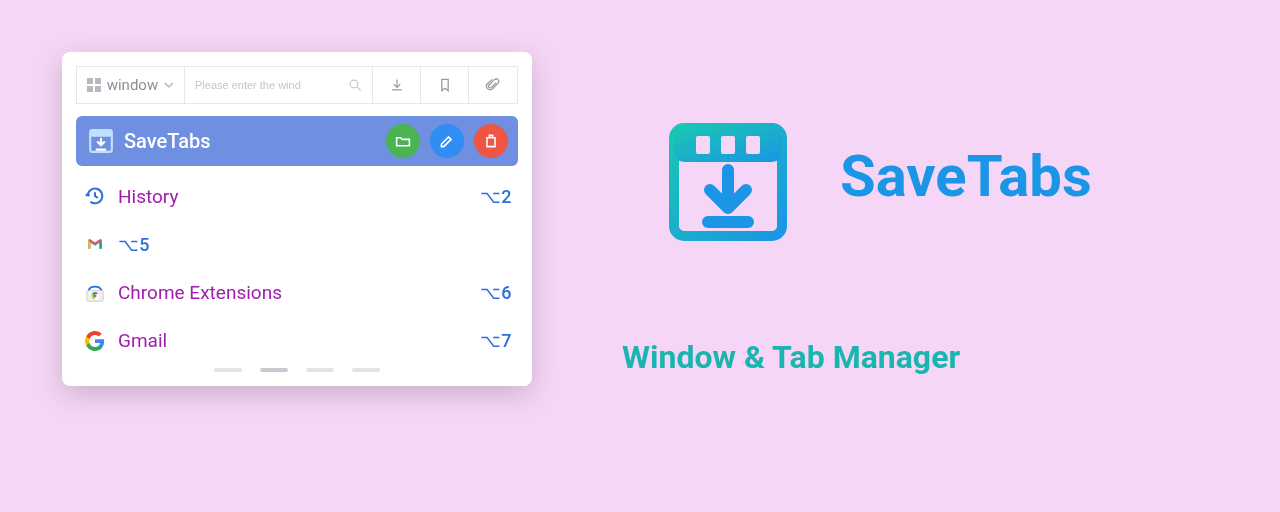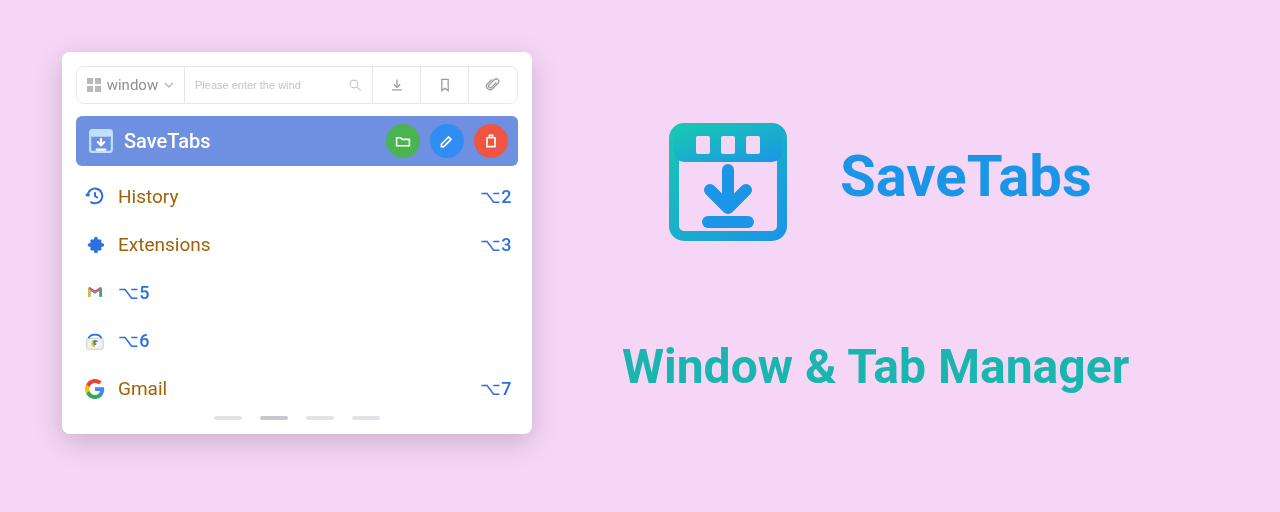--- a/index.html
+++ b/index.html
@@ -20,21 +20,21 @@
     background: #ffffff;
     border-radius: 8px;
     box-shadow: 0 8px 28px rgba(0,0,0,0.18);
     padding: 14px;
   }
 
   
   .toolbar {
     display: flex;
     border: 1px solid #e6e6eb;
-    border-radius: 8px;
+    border-radius: 0;
     overflow: hidden;
     height: 38px;
   }
   .tb-cell {
     display: flex;
     align-items: center;
     justify-content: center;
     border-right: 1px solid #e6e6eb;
     background: #fff;
     color: #8e8e96;
@@ -107,21 +107,21 @@
   }
   .item + .item { border-top: 1px solid transparent; }
   .item .favicon {
     width: 22px; height: 22px;
     display: flex; align-items: center; justify-content: center;
     margin-right: 12px;
   }
   .item .label {
     flex: 1;
     font-size: 19px;
-    color: #a16207;
+    color: #a21caf;
   }
   .item .shortcut {
     font-size: 18px;
     color: #2b6fe0;
     letter-spacing: 0.5px;
     font-weight: 500;
   }
 
   
   .dots {
@@ -150,21 +150,21 @@
     left: 840px;
     top: 142px;
     font-size: 58px;
     font-weight: 700;
     color: #1b95e6;
   }
   .hero-sub {
     position: absolute;
     left: 622px;
     top: 338px;
-    font-size: 48px;
+    font-size: 32px;
     font-weight: 700;
     color: #1bb5b0;
   }
 
   
   .savetabs-mini {
     width: 26px; height: 26px;
     display: inline-flex;
   }
 
@@ -256,29 +256,20 @@
     <div class="item">
       <span class="favicon">
         <svg viewBox="0 0 24 24" width="22" height="22">
             <path fill="none" stroke="#2b6fe0" stroke-width="2.2" d="M4 12a8 8 0 1 1 3 6.2M4 12l-2-2m2 2l2-2M12 8v4l3 2"></path>
           </svg>
       </span>
       <span class="label">History</span>
       <span class="shortcut">⌥2</span>
     </div>
 
-    <div class="item">
-      <span class="favicon">
-        <svg viewBox="0 0 24 24" width="22" height="22">
-            <path fill="#2b6fe0" d="M13 3a2 2 0 0 1 2 2v1h3a1 1 0 0 1 1 1v3h1a2 2 0 1 1 0 4h-1v3a1 1 0 0 1-1 1h-3v1a2 2 0 1 1-4 0v-1H8a1 1 0 0 1-1-1v-3H6a2 2 0 1 1 0-4h1V7a1 1 0 0 1 1-1h3V5a2 2 0 0 1 2-2z"></path>
-          </svg>
-      </span>
-      <span class="label">Extensions</span>
-      <span class="shortcut">⌥3</span>
-    </div>
 
 
     <div class="item">
       <span class="favicon">
         <svg viewBox="0 0 24 24" width="22" height="18">
           <path fill="#4285F4" d="M3 5v12h3V9l6 4 6-4v8h3V5l-9 6z"></path>
           <path fill="#EA4335" d="M3 5l9 6 9-6-2-1-7 4.6L5 4z"></path>
           <path fill="#FBBC04" d="M3 5v12h3V9z"></path>
           <path fill="#34A853" d="M18 9v8h3V5z"></path>
         </svg>
@@ -291,20 +282,21 @@
         <svg viewBox="0 0 24 24" width="22" height="22">
           <rect x="3" y="9" width="18" height="12" rx="2" fill="#f0f0f0" stroke="#ccc"></rect>
           <path d="M5 9c1-3 3-4 7-4s6 1 7 4" fill="none" stroke="#1a73e8" stroke-width="2"></path>
           <circle cx="12" cy="15" r="4" fill="#fff"></circle>
           <path d="M12 11a4 4 0 0 1 3.5 2H12z" fill="#ea4335"></path>
           <path d="M8.5 13A4 4 0 0 1 12 11v4z" fill="#34a853"></path>
           <path d="M12 19a4 4 0 0 1-3.5-6L12 15z" fill="#fbbc04"></path>
           <circle cx="12" cy="15" r="1.7" fill="#4285F4"></circle>
         </svg>
       </span>
+      <span class="label">Chrome Extensions</span>
       <span class="shortcut">⌥6</span>
     </div>
 
     <div class="item">
       <span class="favicon">
         <svg viewBox="0 0 24 24" width="20" height="20">
           <path fill="#4285F4" d="M23 12.3c0-.8-.1-1.6-.2-2.3H12v4.4h6.2c-.3 1.5-1.1 2.7-2.4 3.6v3h3.8c2.3-2.1 3.4-5.1 3.4-8.7z"></path>
           <path fill="#34A853" d="M12 24c3.2 0 5.9-1.1 7.8-2.9l-3.8-3c-1.1.7-2.4 1.1-4 1.1-3.1 0-5.7-2.1-6.6-4.9H1.5v3.1C3.4 21.3 7.4 24 12 24z"></path>
           <path fill="#FBBC04" d="M5.4 14.3c-.2-.7-.4-1.5-.4-2.3s.1-1.6.4-2.3V6.6H1.5C.5 8.3 0 10.1 0 12s.5 3.7 1.5 5.4l3.9-3.1z"></path>
           <path fill="#EA4335" d="M12 4.8c1.8 0 3.3.6 4.6 1.8l3.4-3.4C17.9 1.2 15.2 0 12 0 7.4 0 3.4 2.7 1.5 6.6l3.9 3.1C6.3 6.9 8.9 4.8 12 4.8z"></path>

